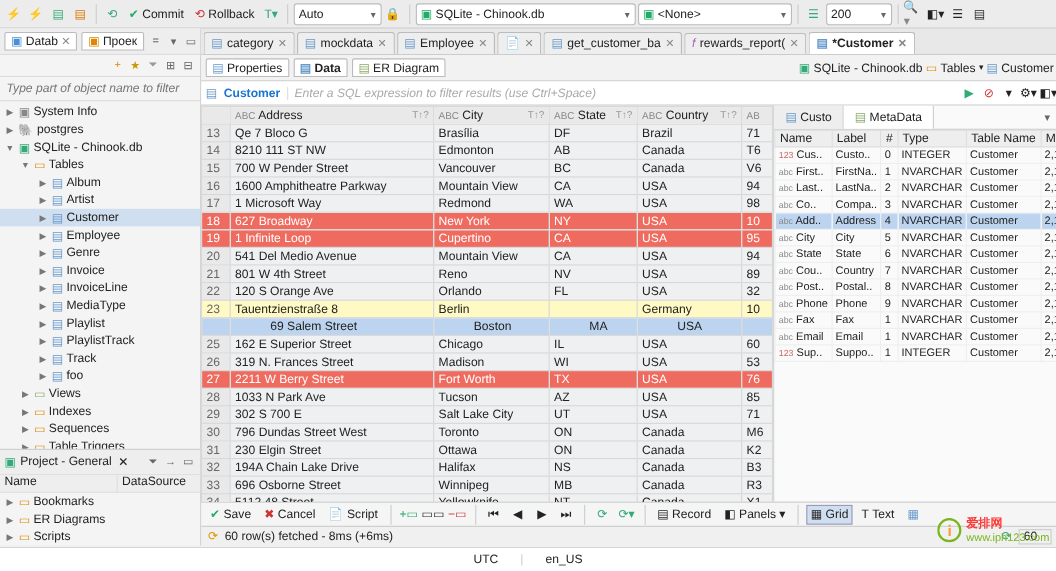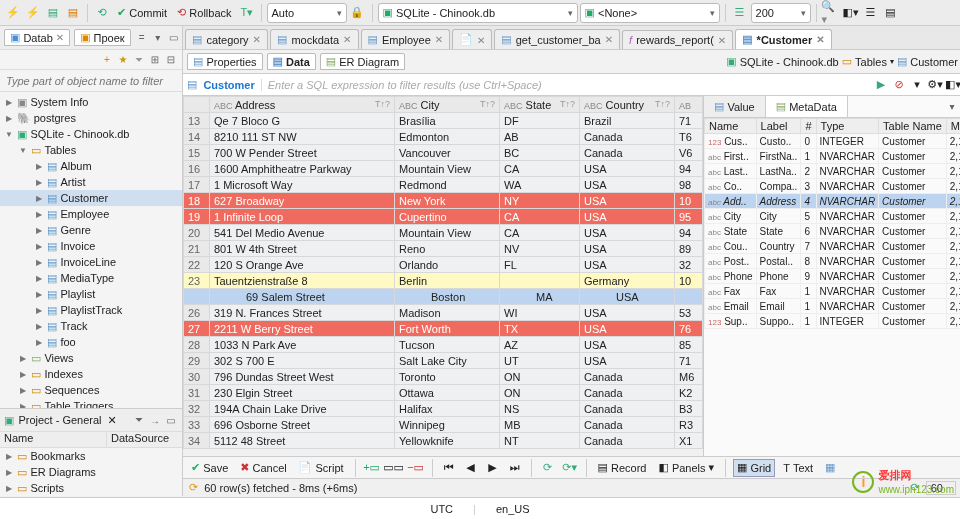--- a/index.html
+++ b/index.html
@@ -44,21 +44,21 @@
 .row-red td { background: #ef6b5f !important; color: #fff; }
 .row-yellow td { background: #fff9c4 !important; }
 .row-sel td { background: #bcd4ef !important; padding-left: 36px; }
 .sidepanel { width: 258px; display: flex; flex-direction: column; background: #fafafa; }
 .sp-tabs { height: 22px; display: flex; border-bottom: 1px solid #ccc; }
 .sp-tab { padding: 3px 10px; border-right: 1px solid #ccc; background: #eee; display:flex;align-items:center;gap:3px; cursor:pointer;}
 .sp-tab.active { background: #fff; }
 .meta-table { border-collapse: collapse; width: 100%; }
 .meta-table th { background: #eee; border: 1px solid #ddd; padding: 1px 4px; font-weight: normal; text-align: left; white-space: nowrap; }
 .meta-table td { border: 1px solid #eee; padding: 0 3px; height: 15px; white-space: nowrap; overflow:hidden; font-size: 10px; }
-.meta-table tr.sel td { background: #bcd4ef; font-style: italic; }
+.meta-table tr.sel td { background: #bcd4ef; }
 .bottom-tb { height: 22px; display: flex; align-items: center; border-top: 1px solid #ccc; background: #f5f5f5; padding: 0 4px; gap: 4px; font-size: 10px; }
 .status { height: 18px; display: flex; align-items: center; border-top: 1px solid #ccc; background: #f0f0f0; padding: 0 6px; gap: 6px; font-size: 10px; }
 .footer { position: fixed; bottom: 0; height: 22px; width: 960px; display: flex; align-items: center; justify-content: center; gap: 20px; border-top: 1px solid #ccc; background: #fff; }
 .watermark { position: fixed; right: 6px; bottom: 24px; font-size: 14px; font-weight: bold; color: #ff3838; display:flex;align-items:center;gap:4px; }
 .watermark .url { color: #7ab51d; font-size: 10px; font-weight: normal; }
 </style>
 </head>
 <body>
 
 <div class="toolbar">
@@ -444,20 +444,28 @@
               </tr>
               <tr class="row-sel">
                 <td class="rownum">24</td>
                 <td>69 Salem Street</td>
                 <td>Boston</td>
                 <td>MA</td>
                 <td>USA</td>
                 <td>21</td>
               </tr>
               <tr>
+                <td class="rownum">25</td>
+                <td>162 E Superior Street</td>
+                <td>Chicago</td>
+                <td>IL</td>
+                <td>USA</td>
+                <td>60</td>
+              </tr>
+              <tr>
                 <td class="rownum">26</td>
                 <td>319 N. Frances Street</td>
                 <td>Madison</td>
                 <td>WI</td>
                 <td>USA</td>
                 <td>53</td>
               </tr>
               <tr class="row-red">
                 <td class="rownum">27</td>
                 <td>2211 W Berry Street</td>
@@ -522,21 +530,21 @@
                 <td>Canada</td>
                 <td>X1</td>
               </tr>
             </tbody>
         </table>
       </div>
       <div class="sidepanel">
         <div class="sp-tabs">
           <div class="sp-tab">
               <span style="color:#69c">▤</span>
-              <span>Value</span>
+              <span>Custo</span>
             </div>
           <div class="sp-tab active">
               <span style="color:#8a6">▤</span>
               <span>MetaData</span>
             </div>
           <div style="margin-left:auto;display:flex;align-items:center;gap:2px;padding:0 3px">
             <span class="mini">▾</span>
           </div>
         </div>
         <table class="meta-table">

